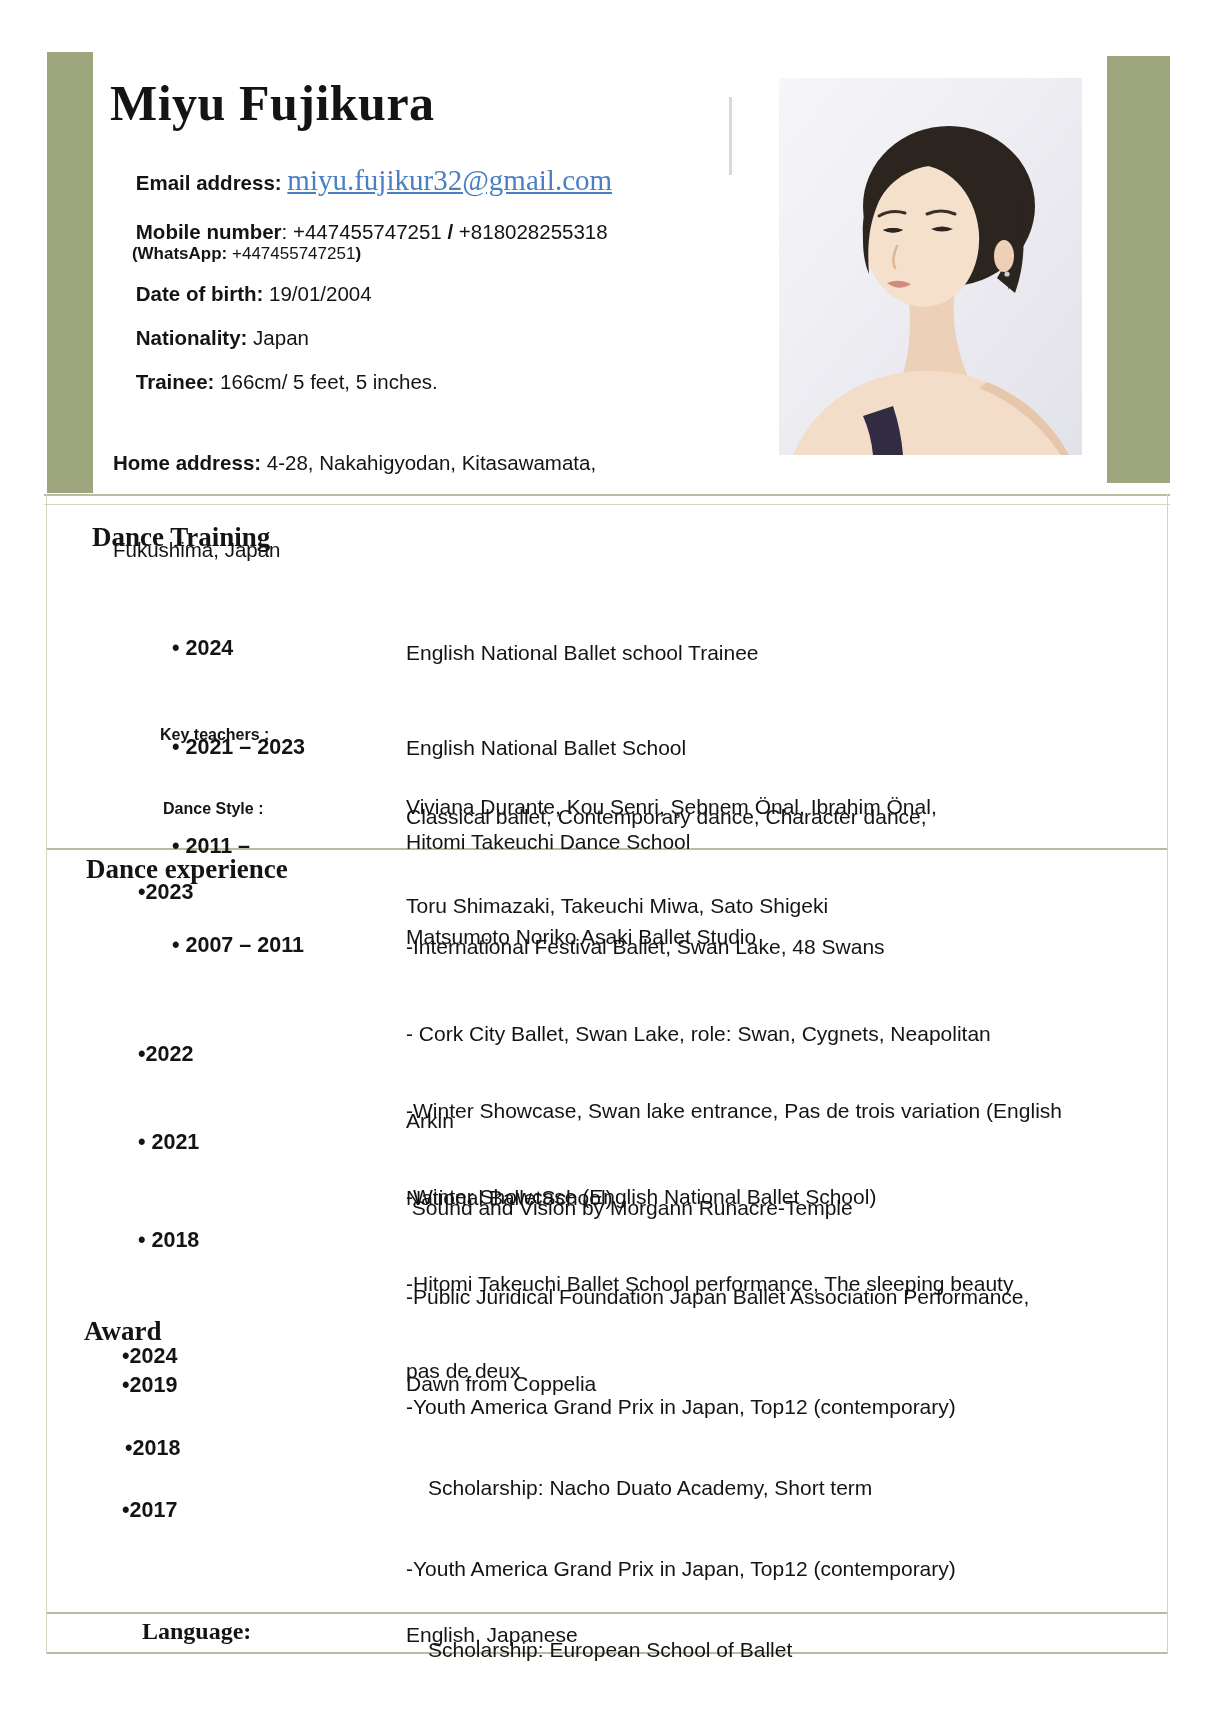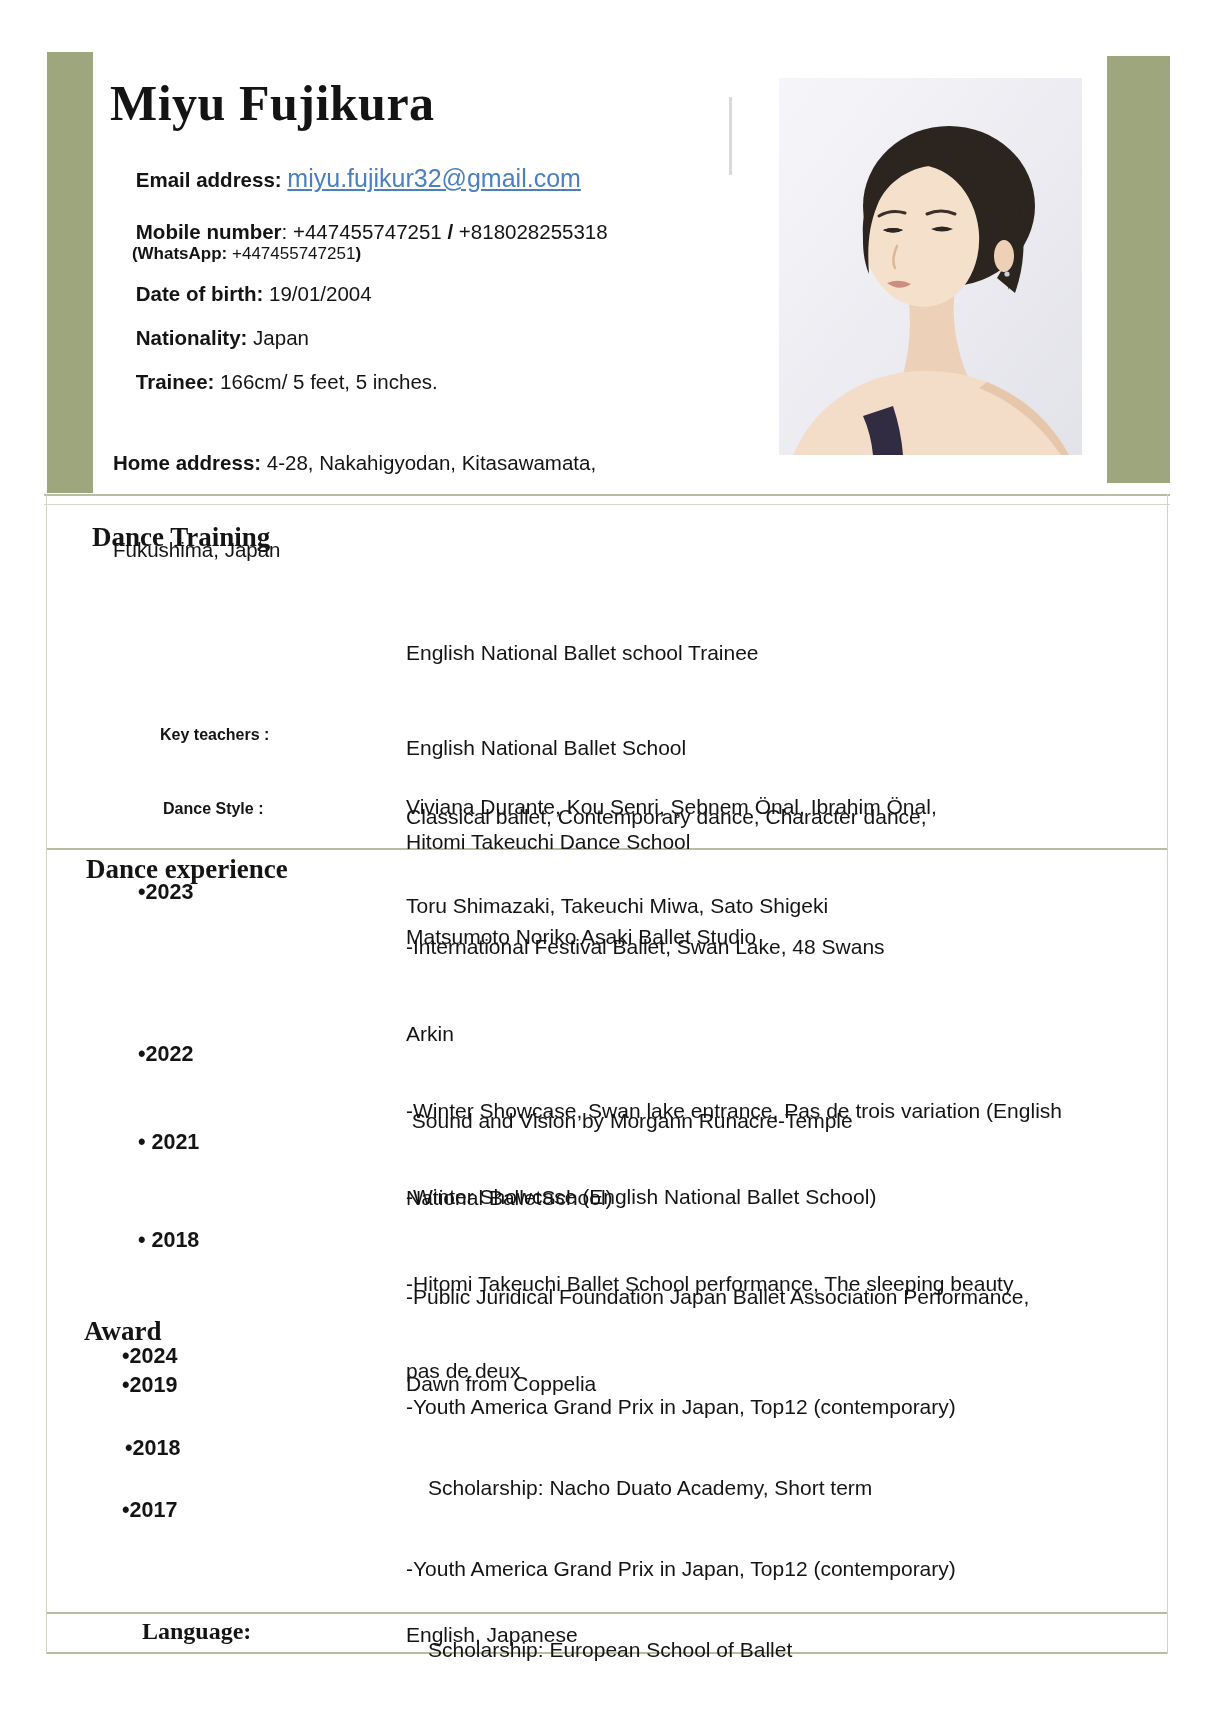--- a/index.html
+++ b/index.html
@@ -10,21 +10,21 @@
   }
   .abs{position:absolute;}
   .serif{font-family:"Liberation Serif","DejaVu Serif",serif;font-weight:bold;}
   .greenbar{background:#9ea67d;}
   .rule{background:#b9bca2;}
   .rule-light{background:#d5d7c4;}
   .vline{background:#d2d4c2;width:1px;}
   .title{font-size:50px;letter-spacing:.5px;white-space:pre;}
   .contact{font-size:20.5px;white-space:pre;}
   .contact b{font-weight:bold;}
-  .email-link{font-size:25px;color:#4a7fc1;text-decoration:underline;}
+  .email-link{font-size:29px;color:#4a7fc1;text-decoration:underline;font-family:Liberation Serif, serif;}
   .small-contact{font-size:17px;white-space:pre;}
   .sec-heading{font-size:27px;white-space:pre;}
   .years{font-weight:bold;font-size:21.5px;line-height:33px;white-space:pre;}
   .schools{font-size:21px;line-height:31.5px;white-space:pre;}
   .rowlabel{font-weight:bold;font-size:16px;white-space:pre;}
   .bodytext{font-size:21px;line-height:29px;white-space:pre;}
   .awardtext{font-size:21px;line-height:27px;white-space:pre;}
   .yearbullet{font-weight:bold;font-size:21.5px;white-space:pre;}
   .ital{font-style:italic;}
   .photo{background:#ececf2;}
@@ -115,20 +115,26 @@
   <div class="abs rule" style="left:44px;top:494px;width:1126px;height:2px;"></div>
   <div class="abs rule-light" style="left:44px;top:504px;width:1126px;height:1px;"></div>
   <div class="abs rule" style="left:46px;top:848px;width:1122px;height:2px;"></div>
   <div class="abs rule" style="left:46px;top:1612px;width:1122px;height:2px;"></div>
   <div class="abs rule" style="left:46px;top:1652px;width:1122px;height:2px;"></div>
   <div class="abs vline" style="left:46px;top:494px;height:1160px;"></div>
   <div class="abs vline" style="left:1167px;top:494px;height:1160px;"></div>
 
   <div class="abs serif sec-heading" style="left:92px;top:522px;">Dance Training</div>
 
+  <div class="abs years" style="left:172px;top:566px;">
+    <div>• 2024</div>
+    <div>• 2021 – 2023</div>
+    <div>• 2011 –</div>
+    <div>• 2007 – 2011</div>
+  </div>
 
   <div class="abs schools" style="left:406px;top:574px;">
     <div>English National Ballet school Trainee</div>
     <div>English National Ballet School</div>
     <div>Hitomi Takeuchi Dance School</div>
     <div>Matsumoto Noriko Asaki Ballet Studio</div>
   </div>
 
   <div class="abs rowlabel" style="left:160px;top:726px;">Key teachers :</div>
   <div class="abs bodytext" style="left:406px;top:724px;line-height:33px;">
@@ -137,20 +143,21 @@
   </div>
 
   <div class="abs rowlabel" style="left:163px;top:800px;">Dance Style :</div>
   <div class="abs bodytext" style="left:406px;top:802px;">Classical ballet, Contemporary dance, Character dance,</div>
 
   <div class="abs serif sec-heading" style="left:86px;top:854px;">Dance experience</div>
 
   <div class="abs yearbullet" style="left:138px;top:880px;">•2023</div>
   <div class="abs bodytext" style="left:406px;top:874px;">
     <div>-International Festival Ballet, Swan Lake, 48 Swans</div>
+    <div>- Cork City Ballet, Swan Lake, role: Swan, Cygnets, Neapolitan</div>
     <div>Arkin</div>
     <div> Sound and Vision by Morgann Runacre-Temple</div>
   </div>
 
   <div class="abs yearbullet" style="left:138px;top:1042px;">•2022</div>
   <div class="abs bodytext" style="left:406px;top:1038px;">
     <div>-Winter Showcase, Swan lake entrance, Pas de trois variation (English</div>
     <div>National BalletSchool)</div>
   </div>
 

